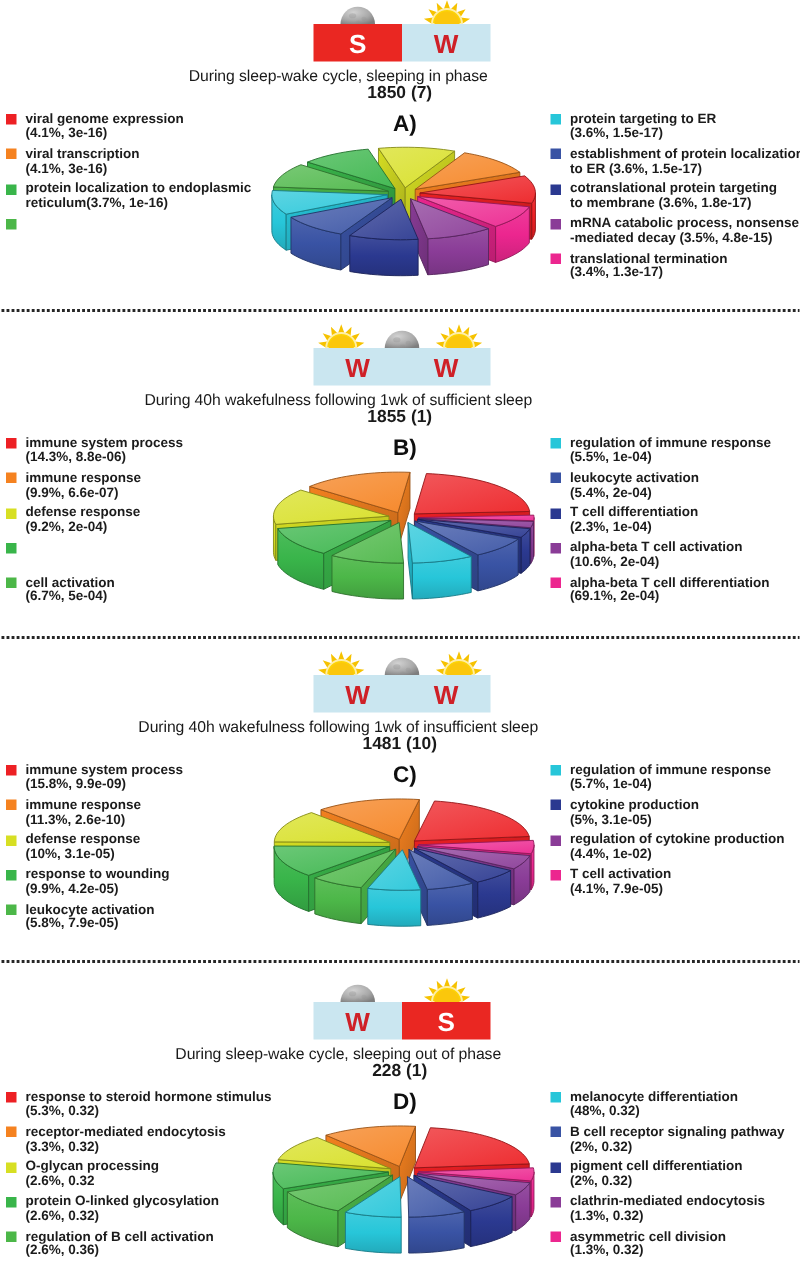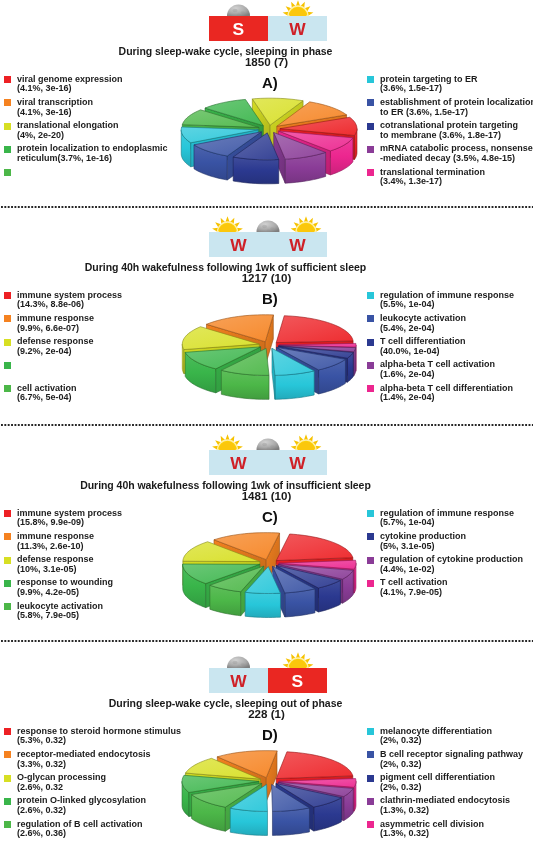--- a/index.html
+++ b/index.html
@@ -7,21 +7,21 @@
   body{width:533px;height:850px;background:#ffffff;overflow:hidden;
        font-family:"Liberation Sans",sans-serif;-webkit-font-smoothing:antialiased;}
   .sep{position:absolute;left:0;width:533px;height:2px;overflow:hidden;}
 
   .hdrblk{position:absolute;display:flex;height:25px;box-sizing:border-box;}
   .hdrhalf{width:59px;display:flex;align-items:center;justify-content:center;
            font-weight:bold;font-size:17.4px;color:#c22026;letter-spacing:.2px;line-height:1;padding-top:3px;box-sizing:border-box;}
   .hdrhalf.red{background:#ea2722;color:#ffffff;}
   .hdrhalf.blue{background:#cae6f0;color:#cf2027;}
 
-  .title{position:absolute;width:451px;text-align:center;font-size:10.5px;font-weight:bold;
+  .title{position:absolute;width:451px;text-align:center;font-size:10.5px;font-weight:normal;
          color:#1a1a1a;letter-spacing:-0.05px;}
   .subt{position:absolute;width:533px;text-align:center;font-size:11.6px;font-weight:bold;color:#1a1a1a;}
   .plabel{position:absolute;font-size:15px;font-weight:bold;color:#0f0f0f;}
 
   .leg{position:absolute;font-size:9px;color:#1b1b1b;font-weight:bold;line-height:9.6px;}
   .legrow{position:relative;height:23.25px;padding-left:13px;}
   .legrow .sw{position:absolute;left:0px;top:1.4px;width:7px;height:7px;}
   .legrow .t{display:block;white-space:pre;}
 
   .pie{position:absolute;z-index:1;pointer-events:none;}
@@ -547,25 +547,20 @@
         <span class="sw" style="background:#ed2024"></span>
         <span class="t">viral genome expression
 (4.1%, 3e-16)</span>
       </div>
       <div class="legrow">
         <span class="sw" style="background:#f58220"></span>
         <span class="t">viral transcription
 (4.1%, 3e-16)</span>
       </div>
       <div class="legrow">
-        <span class="sw" style="background:#d7df23"></span>
-        <span class="t">translational elongation
-(4%, 2e-20)</span>
-      </div>
-      <div class="legrow">
         <span class="sw" style="background:#39b54a"></span>
         <span class="t">protein localization to endoplasmic
 reticulum(3.7%, 1e-16)</span>
       </div>
       <div class="legrow">
         <span class="sw" style="background:#4cb748"></span>
       </div>
     </div>
     <div class="leg" style="left:367px;top:74.7px">
       <div class="legrow">
@@ -807,21 +802,21 @@
         <ellipse cx="264.55" cy="226.48" rx="2.42" ry="1.72" fill="#8e8e8e" opacity=".30"></ellipse>
         <ellipse cx="272.14" cy="228.55" rx="1.72" ry="1.38" fill="#8e8e8e" opacity=".28"></ellipse>
         <ellipse cx="268.23" cy="230.62" rx="1.50" ry="1.03" fill="#8e8e8e" opacity=".25"></ellipse>
       </g>
     </svg>
     <div class="hdrblk" style="left:209px;top:232px;width:118px">
       <div class="hdrhalf blue">W</div>
       <div class="hdrhalf blue">W</div>
     </div>
     <div class="title" style="top:261px">During 40h wakefulness following 1wk of sufficient sleep</div>
-    <div class="subt" style="top:270.5px">1217 (10)</div>
+    <div class="subt" style="top:270.5px">1855 (1)</div>
     <div class="plabel" style="left:262px;top:289.5px">B)</div>
     <div class="leg" style="left:4px;top:290.7px">
       <div class="legrow">
         <span class="sw" style="background:#ed2024"></span>
         <span class="t">immune system process
 (14.3%, 8.8e-06)</span>
       </div>
       <div class="legrow">
         <span class="sw" style="background:#f58220"></span>
         <span class="t">immune response
@@ -848,31 +843,31 @@
 (5.5%, 1e-04)</span>
       </div>
       <div class="legrow">
         <span class="sw" style="background:#3953a4"></span>
         <span class="t">leukocyte activation
 (5.4%, 2e-04)</span>
       </div>
       <div class="legrow">
         <span class="sw" style="background:#2b3990"></span>
         <span class="t">T cell differentiation
-(40.0%, 1e-04)</span>
+(2.3%, 1e-04)</span>
       </div>
       <div class="legrow">
         <span class="sw" style="background:#8a3c97"></span>
         <span class="t">alpha-beta T cell activation
-(1.6%, 2e-04)</span>
+(10.6%, 2e-04)</span>
       </div>
       <div class="legrow">
         <span class="sw" style="background:#ec268f"></span>
         <span class="t">alpha-beta T cell differentiation
-(1.4%, 2e-04)</span>
+(69.1%, 2e-04)</span>
       </div>
     </div>
     <svg class="pie" style="left:0;top:0;width:533px;height:850px" width="533" height="850" viewBox="0 0 533 850">
       <defs>
         <linearGradient id="s11T" x1="0.1" y1="0" x2="0.85" y2="1">
           <stop offset="0" stop-color="#f7a056"></stop>
           <stop offset="0.55" stop-color="#f79541"></stop>
           <stop offset="1" stop-color="#f68b30"></stop>
         </linearGradient>
         <linearGradient id="s11S" x1="0" y1="0" x2="0" y2="1">
@@ -1383,21 +1378,21 @@
       <div class="legrow">
         <span class="sw" style="background:#4cb748"></span>
         <span class="t">regulation of B cell activation
 (2.6%, 0.36)</span>
       </div>
     </div>
     <div class="leg" style="left:367px;top:726.7px">
       <div class="legrow">
         <span class="sw" style="background:#27c6d9"></span>
         <span class="t">melanocyte differentiation
-(2%, 0.32)</span>
+(48%, 0.32)</span>
       </div>
       <div class="legrow">
         <span class="sw" style="background:#3953a4"></span>
         <span class="t">B cell receptor signaling pathway
 (2%, 0.32)</span>
       </div>
       <div class="legrow">
         <span class="sw" style="background:#2b3990"></span>
         <span class="t">pigment cell differentiation
 (2%, 0.32)</span>

